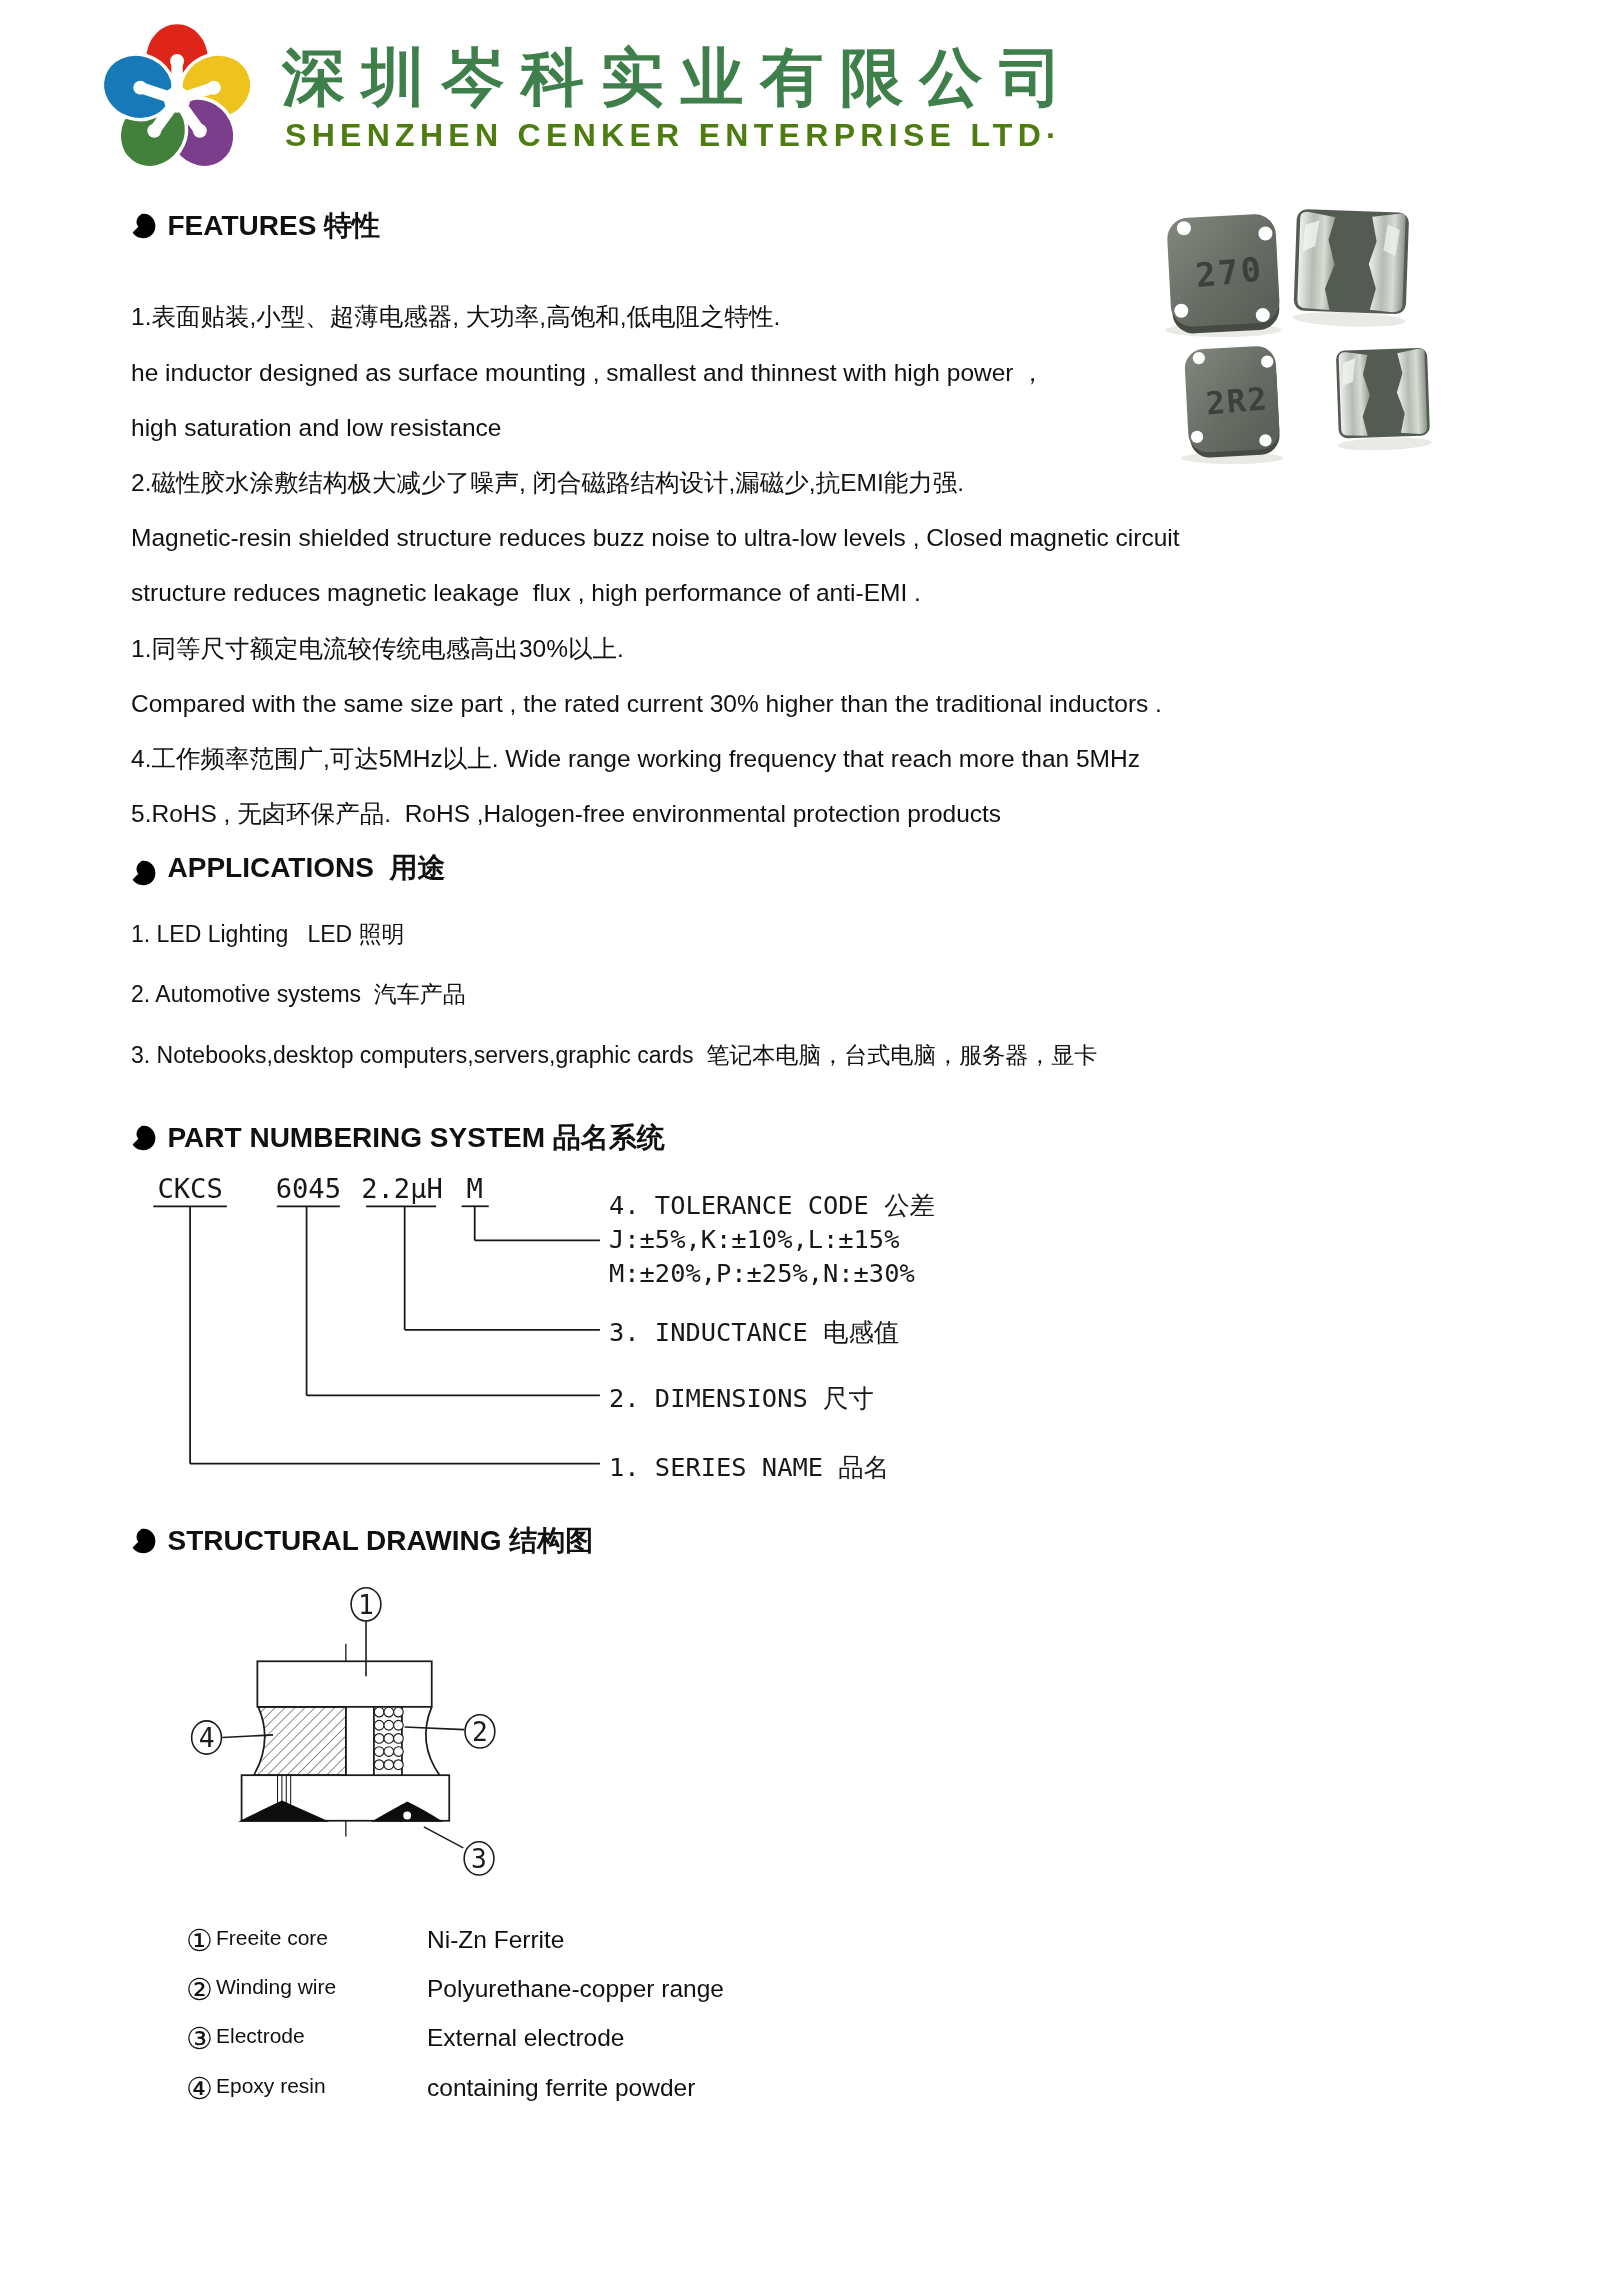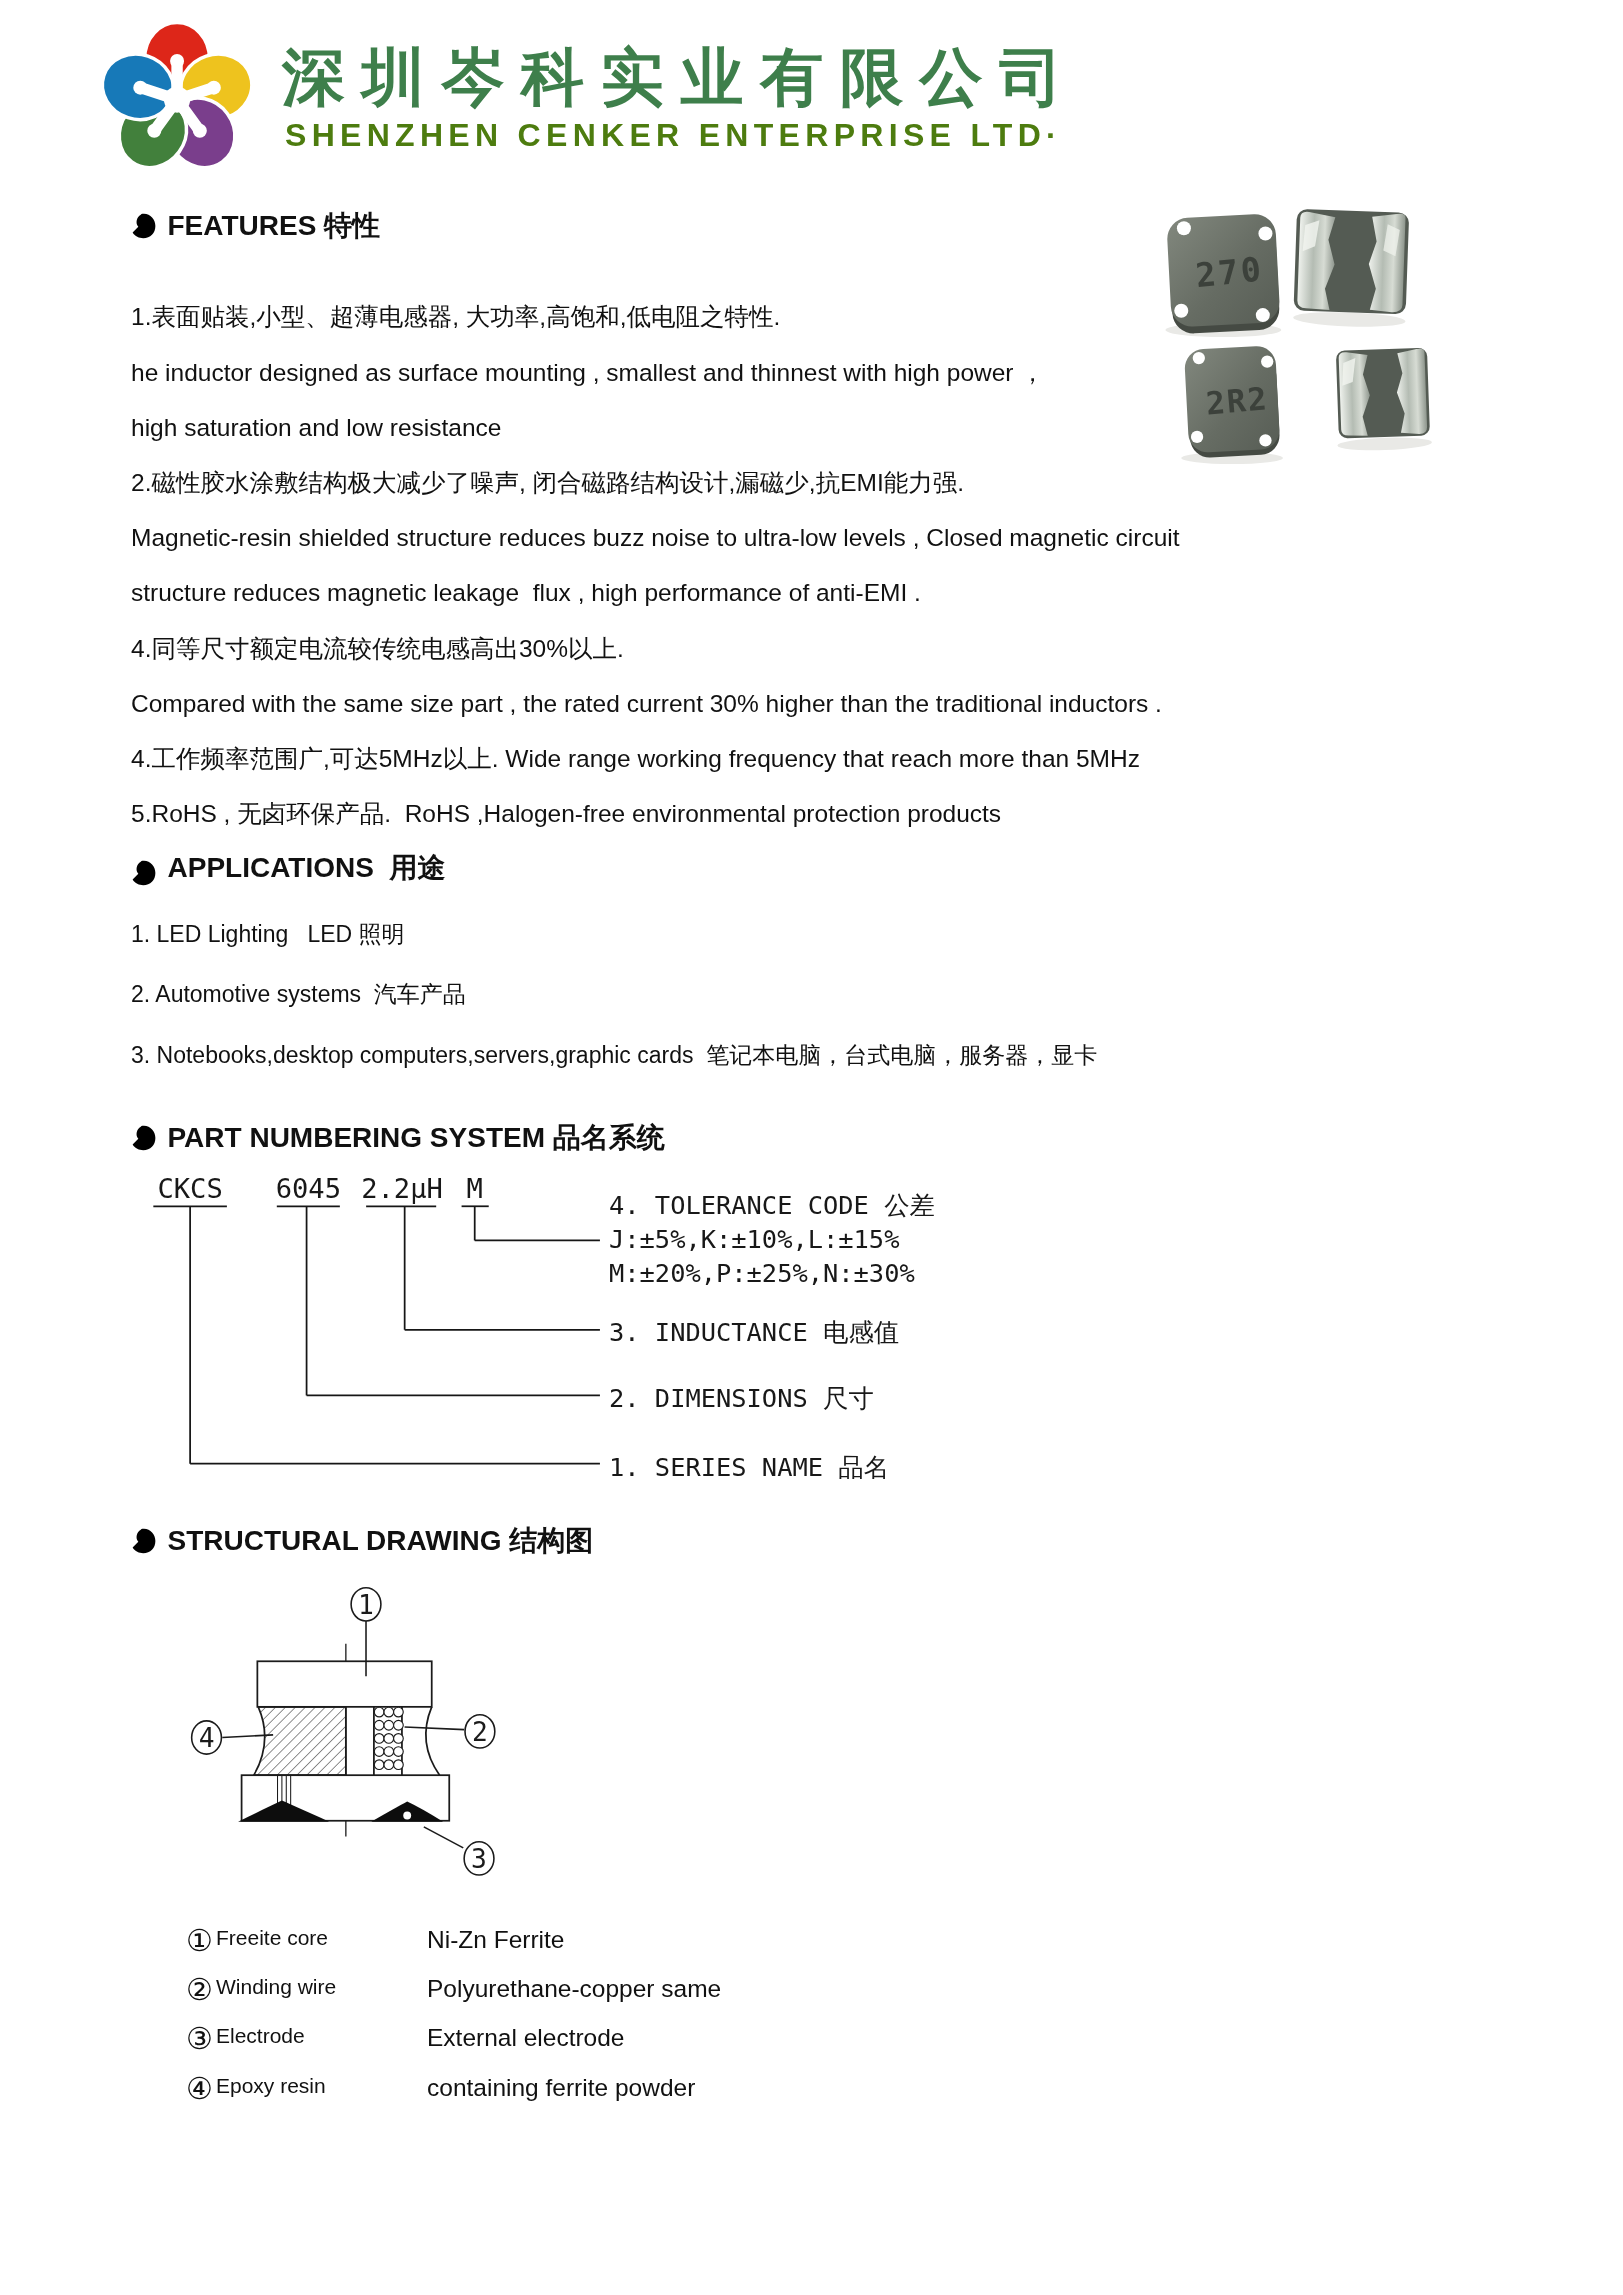--- a/index.html
+++ b/index.html
@@ -67,21 +67,21 @@
     <path d="M16,2 C24,2 30,9 30,17 C30,26 24,32 15,32 C10,32 5,30 2,25 L9,18 C5,13 7,6 12,3 C13,2 15,2 16,2 Z" fill="#000"></path>
   </svg>
   <span class="txt">FEATURES 特性</span>
 </div>
 <div class="abs bodyline" style="top:302px;">1.表面贴装,小型、超薄电感器, 大功率,高饱和,低电阻之特性.</div>
 <div class="abs bodyline" style="top:358px;">he inductor designed as surface mounting , smallest and thinnest with high power ，</div>
 <div class="abs bodyline" style="top:413px;">high saturation and low resistance</div>
 <div class="abs bodyline" style="top:468px;">2.磁性胶水涂敷结构极大减少了噪声, 闭合磁路结构设计,漏磁少,抗EMI能力强.</div>
 <div class="abs bodyline" style="top:523px;">Magnetic-resin shielded structure reduces buzz noise to ultra-low levels , Closed magnetic circuit</div>
 <div class="abs bodyline" style="top:578px;">structure reduces magnetic leakage  flux , high performance of anti-EMI .</div>
-<div class="abs bodyline" style="top:634px;">4.同等尺寸额定电流较传统电感高出30%以上.</div>
+<div class="abs bodyline" style="top:634px;">1.同等尺寸额定电流较传统电感高出30%以上.</div>
 <div class="abs bodyline" style="top:689px;">Compared with the same size part , the rated current 30% higher than the traditional inductors .</div>
 <div class="abs bodyline" style="top:744px;">4.工作频率范围广,可达5MHz以上. Wide range working frequency that reach more than 5MHz</div>
 <div class="abs bodyline" style="top:799px;">5.RoHS , 无卤环保产品.  RoHS ,Halogen-free environmental protection products</div>
 
 <div class="abs" style="left:1139px;top:202px;">
 <svg width="316" height="263" viewBox="0 0 360 300">
   <defs>
     <linearGradient id="gBody" x1="0" y1="0" x2="1" y2="1">
       <stop offset="0" stop-color="#82887e"></stop>
           <stop offset="0.55" stop-color="#666c63"></stop>
@@ -267,21 +267,21 @@
 </div>
 
 <div class="abs legend-row" style="top:1926px;">
   <span class="legend-num">①</span>
   <span class="legend-part">Freeite core</span>
   <span class="legend-mat">Ni-Zn Ferrite</span>
 </div>
 <div class="abs legend-row" style="top:1975px;">
   <span class="legend-num">②</span>
   <span class="legend-part">Winding wire</span>
-  <span class="legend-mat">Polyurethane-copper same</span>
+  <span class="legend-mat">Polyurethane-copper range</span>
 </div>
 <div class="abs legend-row" style="top:2024px;">
   <span class="legend-num">③</span>
   <span class="legend-part">Electrode</span>
   <span class="legend-mat">External electrode</span>
 </div>
 <div class="abs legend-row" style="top:2074px;">
   <span class="legend-num">④</span>
   <span class="legend-part">Epoxy resin</span>
   <span class="legend-mat">containing ferrite powder</span>

